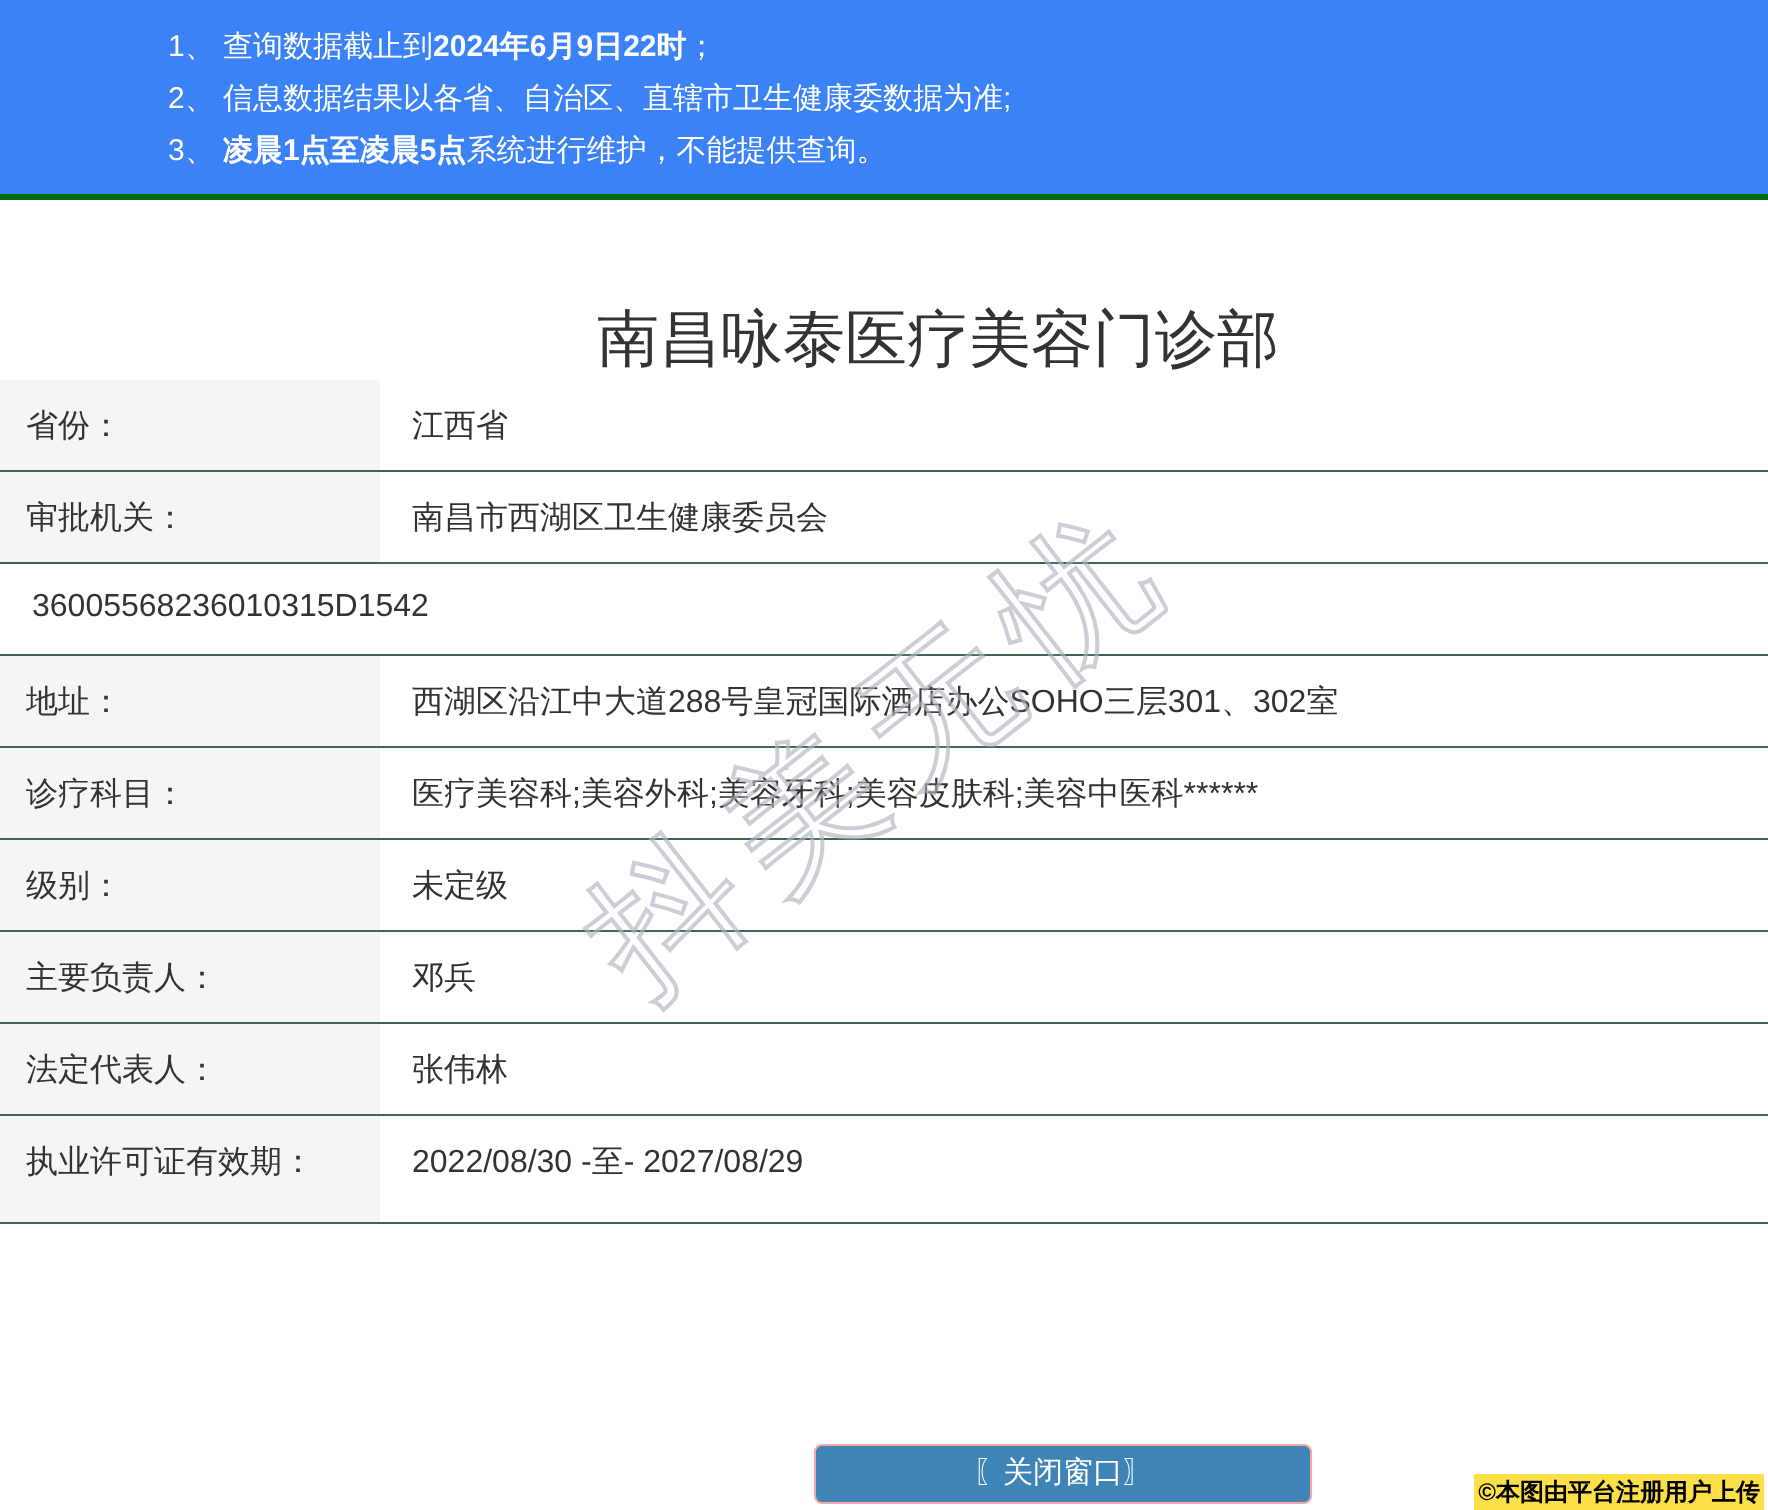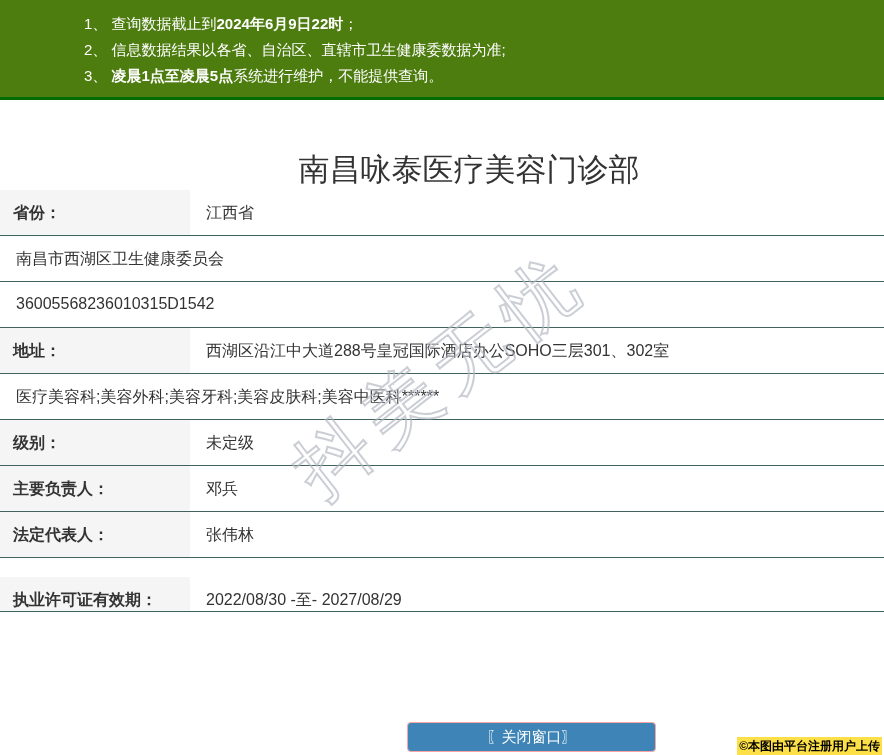--- a/index.html
+++ b/index.html
@@ -5,45 +5,45 @@
   html,body{margin:0;padding:0;}
   body{
     width:884px;height:755px;position:relative;overflow:hidden;
     background:#ffffff;
     font-family:"Liberation Sans","DejaVu Sans",sans-serif;
     color:#333333;
   }
   
   .notice{
     position:absolute;left:0;top:0;width:884px;height:100px;
-    background:#4d7c0f;border-bottom:3px solid #046c04;
+    background:#3b82f6;border-bottom:3px solid #046c04;
     box-sizing:border-box;padding:11px 0 0 84px;
     color:#ffffff;font-size:15px;line-height:26px;
   }
   .notice-line{white-space:nowrap;}
   .notice-line b{font-weight:bold;}
   
   .page-title{
     position:absolute;left:0;top:128px;width:884px;
     box-sizing:border-box;padding-left:54px;
     text-align:center;font-size:31px;color:#333333;font-weight:normal;
   }
   
   .info-table{
     position:absolute;left:0;top:190px;width:884px;
   }
   .row{
     display:flex;min-height:46px;box-sizing:border-box;
     border-bottom:1px solid #41635d;
   }
-  .row.tall{min-height:54px;align-items:flex-end;}
+  .row.tall{min-height:54px;}
   .cell-label{
     width:190px;flex:0 0 190px;background:#f5f5f5;
     box-sizing:border-box;padding:13px 0 0 13px;
-    font-size:16px;color:#333333;font-weight:bold;
+    font-size:16px;color:#333333;
   }
   .cell-value{
     flex:1;box-sizing:border-box;padding:13px 10px 0 16px;
     font-size:16px;color:#333333;
   }
   
   .watermark{
     position:absolute;left:441px;top:376px;
     transform:translate(-50%,-50%) rotate(-38deg);
     font-size:74px;letter-spacing:12px;white-space:nowrap;
@@ -76,30 +76,32 @@
 </div>
 
 <h1 class="page-title">南昌咏泰医疗美容门诊部</h1>
 
 <div class="info-table">
   <div class="row">
     <div class="cell-label">省份：</div>
     <div class="cell-value">江西省</div>
   </div>
   <div class="row">
+    <div class="cell-label">审批机关：</div>
     <div class="cell-value">南昌市西湖区卫生健康委员会</div>
   </div>
   <div class="row">
     <div class="cell-value">36005568236010315D1542</div>
   </div>
   <div class="row">
     <div class="cell-label">地址：</div>
     <div class="cell-value">西湖区沿江中大道288号皇冠国际酒店办公SOHO三层301、302室</div>
   </div>
   <div class="row">
+    <div class="cell-label">诊疗科目：</div>
     <div class="cell-value">医疗美容科;美容外科;美容牙科;美容皮肤科;美容中医科******</div>
   </div>
   <div class="row">
     <div class="cell-label">级别：</div>
     <div class="cell-value">未定级</div>
   </div>
   <div class="row">
     <div class="cell-label">主要负责人：</div>
     <div class="cell-value">邓兵</div>
   </div>

